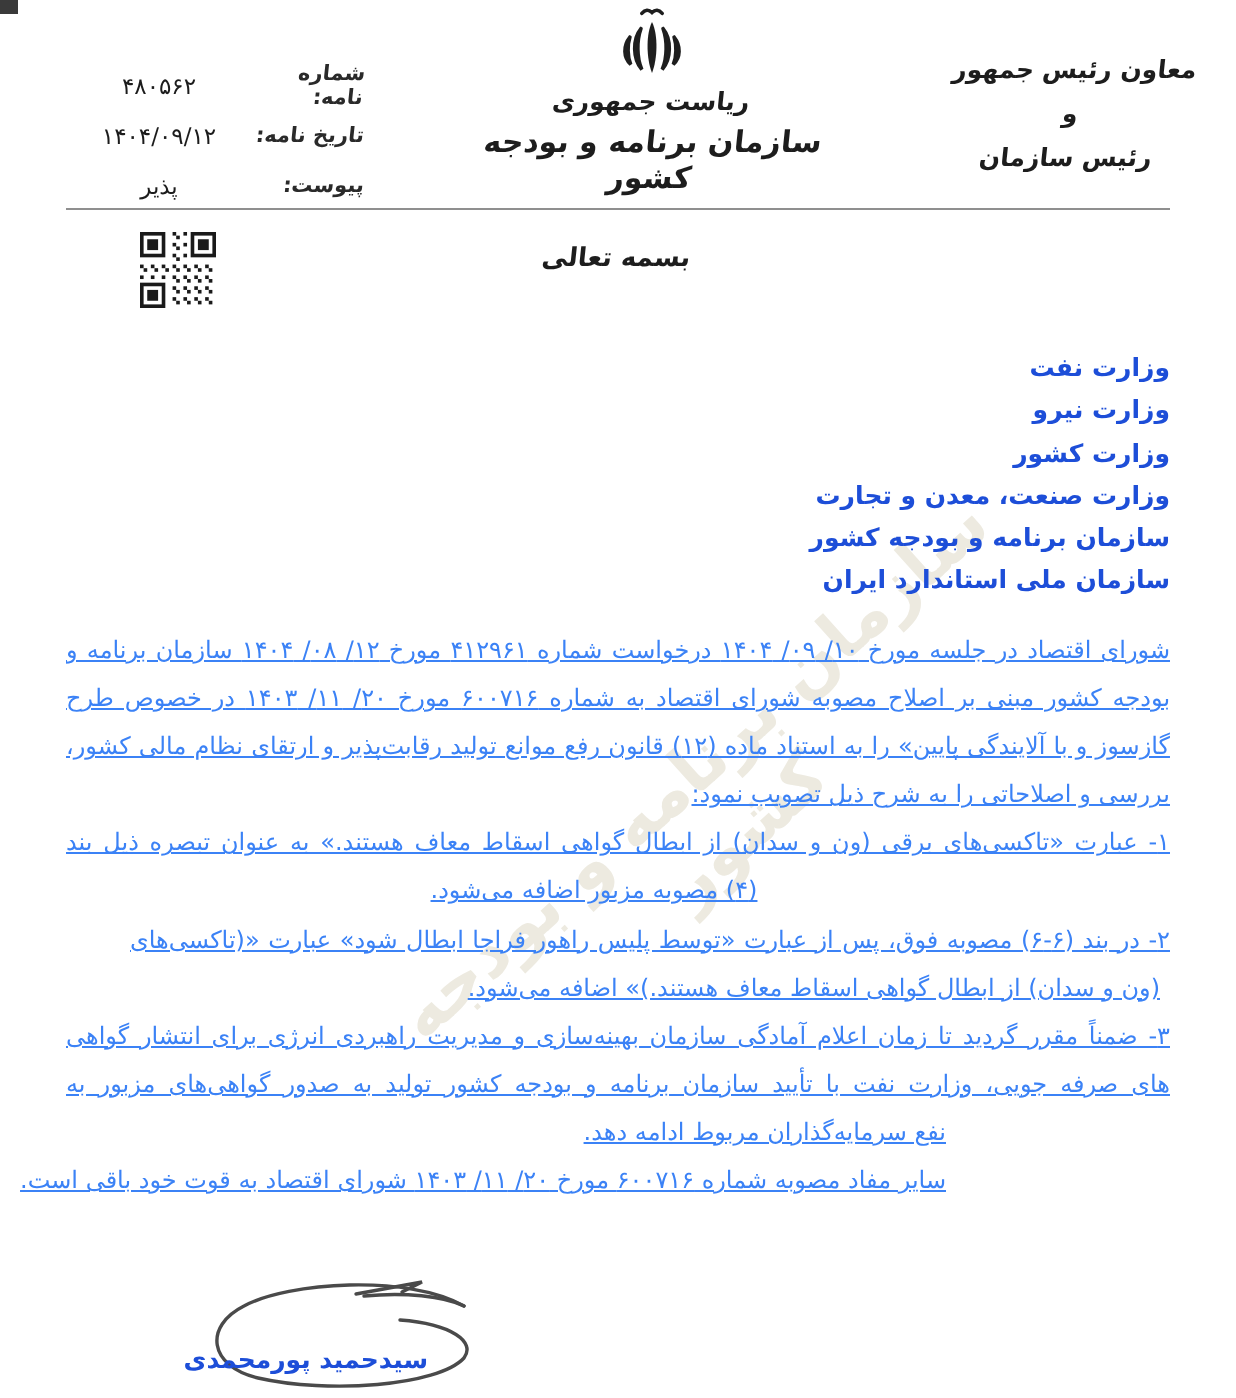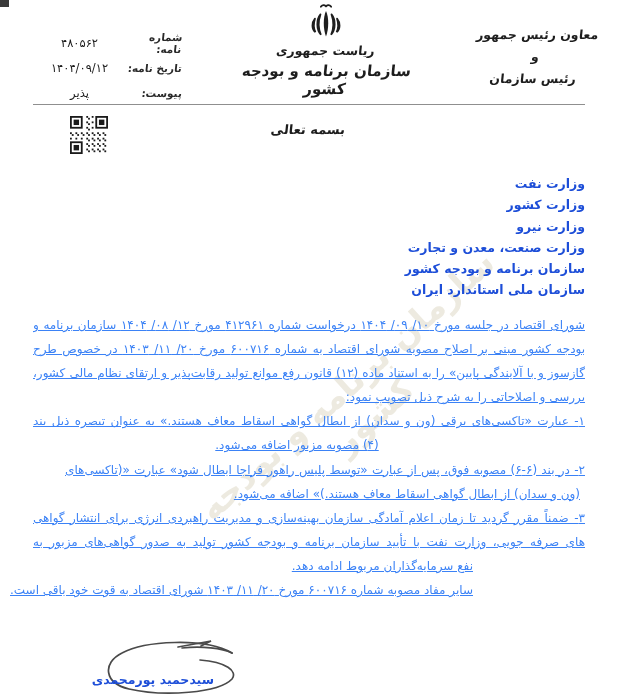--- a/index.html
+++ b/index.html
@@ -159,22 +159,22 @@
       <rect x="15" y="18" width="1" height="1" fill="#1a1a1a"></rect>
       <rect x="18" y="18" width="1" height="1" fill="#1a1a1a"></rect>
       <rect x="10" y="19" width="1" height="1" fill="#1a1a1a"></rect>
       <rect x="13" y="19" width="1" height="1" fill="#1a1a1a"></rect>
       <rect x="16" y="19" width="1" height="1" fill="#1a1a1a"></rect>
       <rect x="19" y="19" width="1" height="1" fill="#1a1a1a"></rect>
     </svg>
 
   <div class="recipients" id="recipients">
       <div class="recipient-line">وزارت نفت</div>
+      <div class="recipient-line">وزارت نیرو</div>
       <div class="recipient-line">وزارت کشور</div>
-      <div class="recipient-line">وزارت نیرو</div>
       <div class="recipient-line">وزارت صنعت، معدن و تجارت</div>
       <div class="recipient-line">سازمان برنامه و بودجه کشور</div>
       <div class="recipient-line">سازمان ملی استاندارد ایران</div>
     </div>
 
   <div class="body-block" id="body-lines">
       <div class="body-line justify" style="padding-right: 0px;">شورای اقتصاد در جلسه مورخ ۱۰/ ۰۹/ ۱۴۰۴ درخواست شماره ۴۱۲۹۶۱ مورخ ۱۲/ ۰۸/ ۱۴۰۴ سازمان برنامه و</div>
       <div class="body-line justify" style="padding-right: 0px;">بودجه کشور مبنی بر اصلاح مصوبه شورای اقتصاد به شماره ۶۰۰۷۱۶ مورخ ۲۰/ ۱۱/ ۱۴۰۳ در خصوص طرح</div>
       <div class="body-line justify" style="padding-right: 0px;">گازسوز و با آلایندگی پایین» را به استناد ماده (۱۲) قانون رفع موانع تولید رقابت‌پذیر و ارتقای نظام مالی کشور،</div>
       <div class="body-line" style="padding-right: 0px;">بررسی و اصلاحاتی را به شرح ذیل تصویب نمود:</div>

